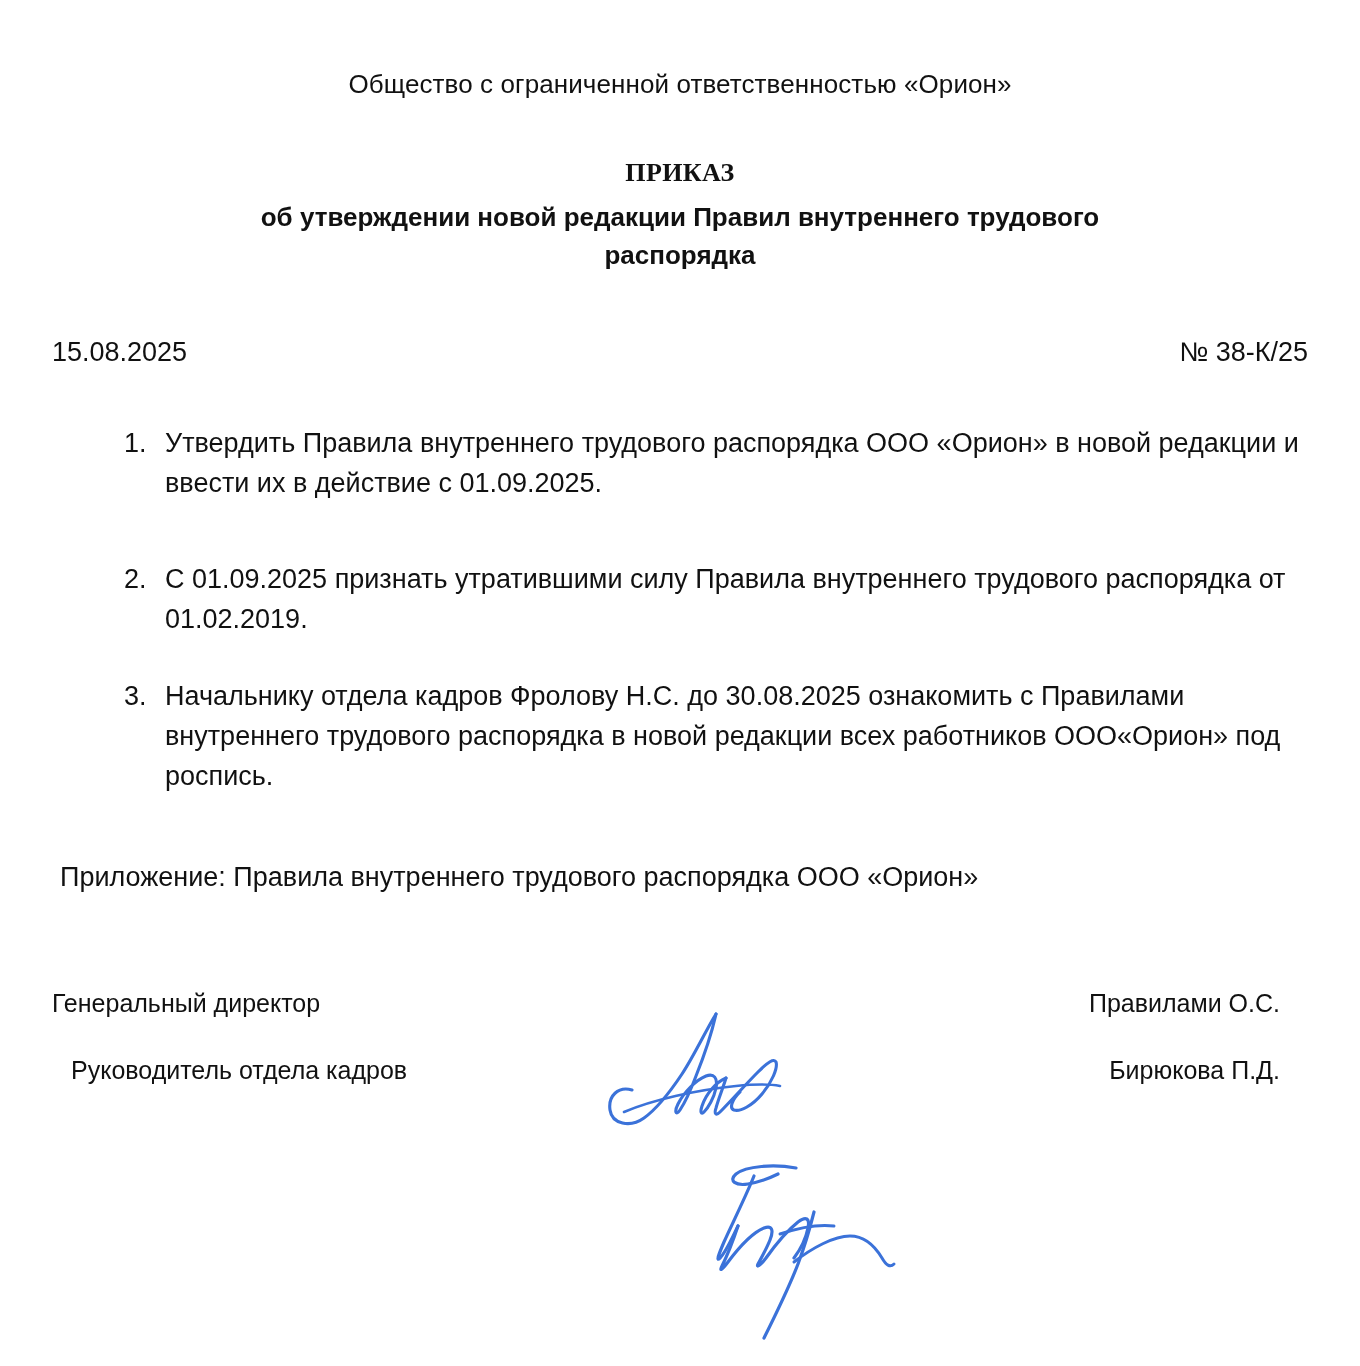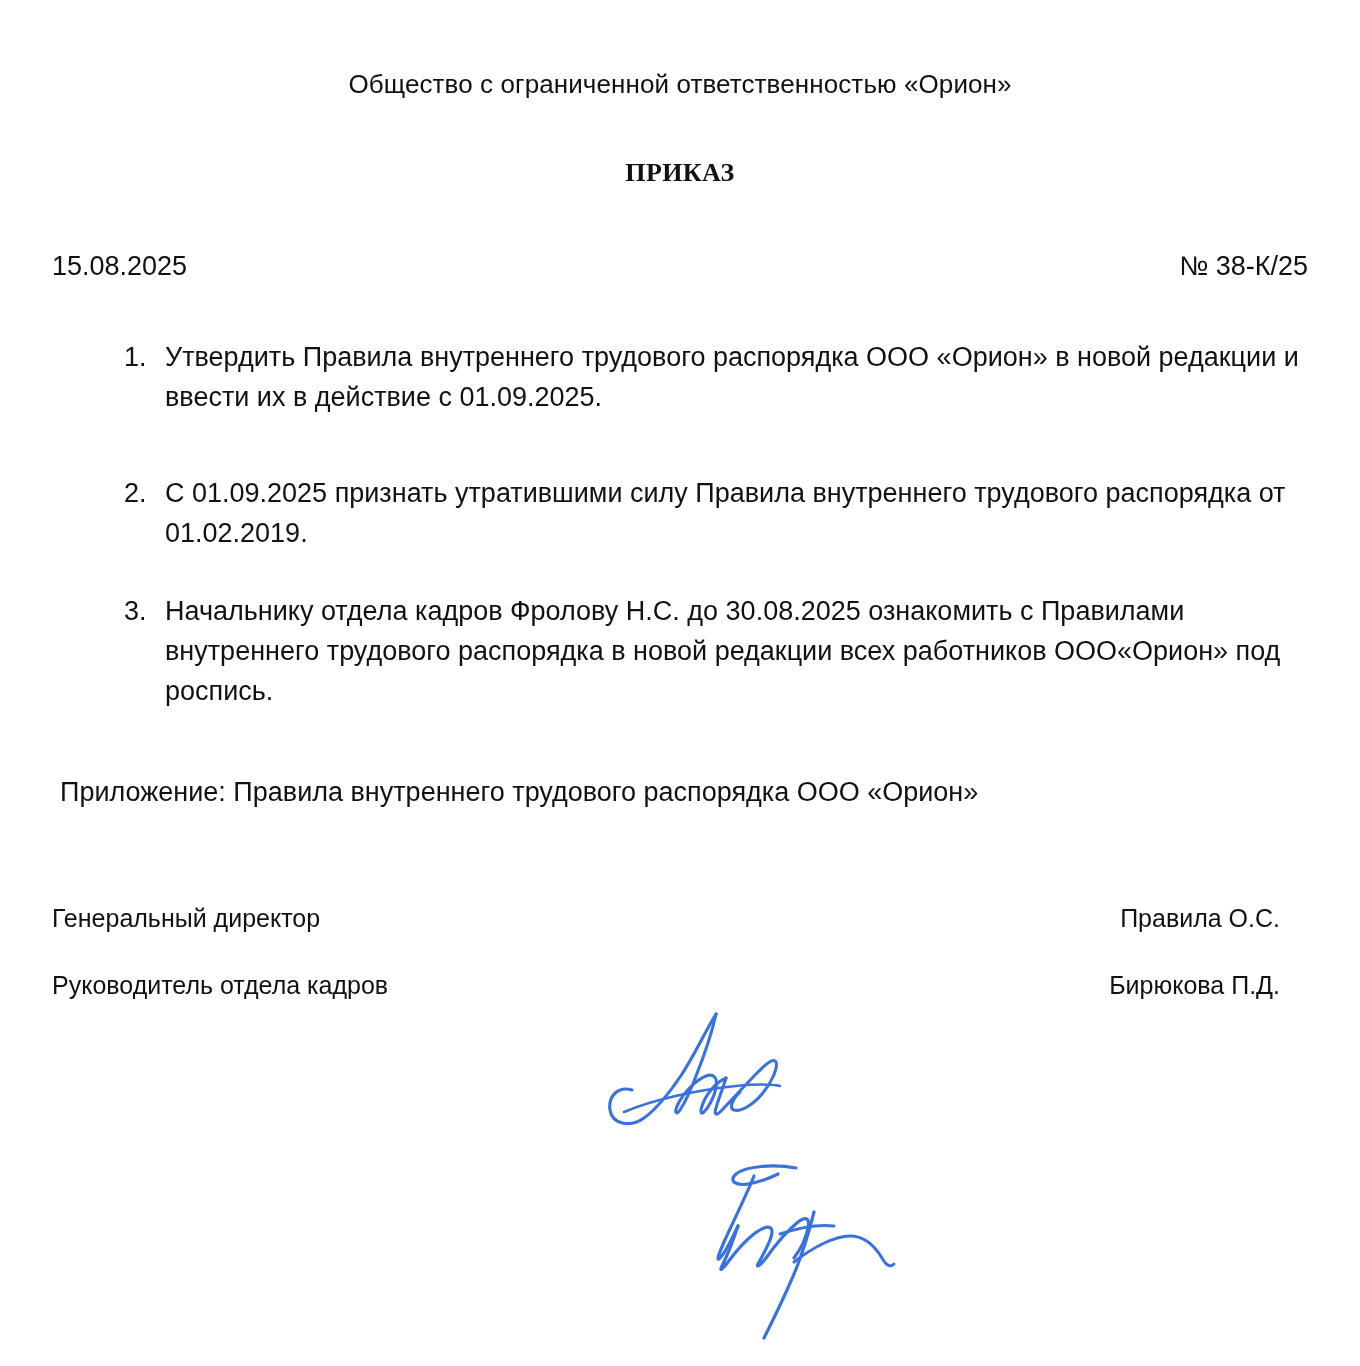--- a/index.html
+++ b/index.html
@@ -115,21 +115,21 @@
     flex: 0 0 auto;
     white-space: nowrap;
     text-align: right;
   }
 
   .ack-label {
     font-size: 27px;
     padding-left: 52px;
     margin-top: 78px;
   }
-  .sig-row-2 { margin-top: 38px; }
+  .sig-row-2 { margin-top: 38px; margin-left: 19px; }
 
   
   .sig-svg {
     position: absolute;
     pointer-events: none;
   }
   #signature-director {
     left: 596px;
     top: 1000px;
     width: 230px;
@@ -150,20 +150,21 @@
 </style>
 </head>
 <body>
 
 <div class="page">
 
   <div class="org-header">Общество с ограниченной ответственностью «Орион»</div>
 
   <div class="doc-title-block">
     <div class="doc-title">ПРИКАЗ</div>
+    <div class="doc-subtitle">об утверждении новой редакции Правил внутреннего трудового распорядка</div>
   </div>
 
   <div class="meta-row">
     <div class="meta-date">15.08.2025</div>
     <div class="meta-number">№ 38-К/25</div>
   </div>
 
   <div class="clauses">
 
     <div class="clause clause-gap-large">
@@ -183,21 +184,21 @@
 
   </div>
 
   <div class="appendix">Приложение: Правила внутреннего трудового распорядка ООО «Орион»</div>
 
   <div class="signature-area">
 
     <div class="sig-row">
       <div class="sig-role">Генеральный директор</div>
       <div class="sig-spacer"></div>
-      <div class="sig-name">Правила О.С.</div>
+      <div class="sig-name">Правилами О.С.</div>
     </div>
 
 
     <div class="sig-row sig-row-2">
       <div class="sig-role">Руководитель отдела кадров</div>
       <div class="sig-spacer"></div>
       <div class="sig-name">Бирюкова П.Д.</div>
     </div>
 
   </div>

